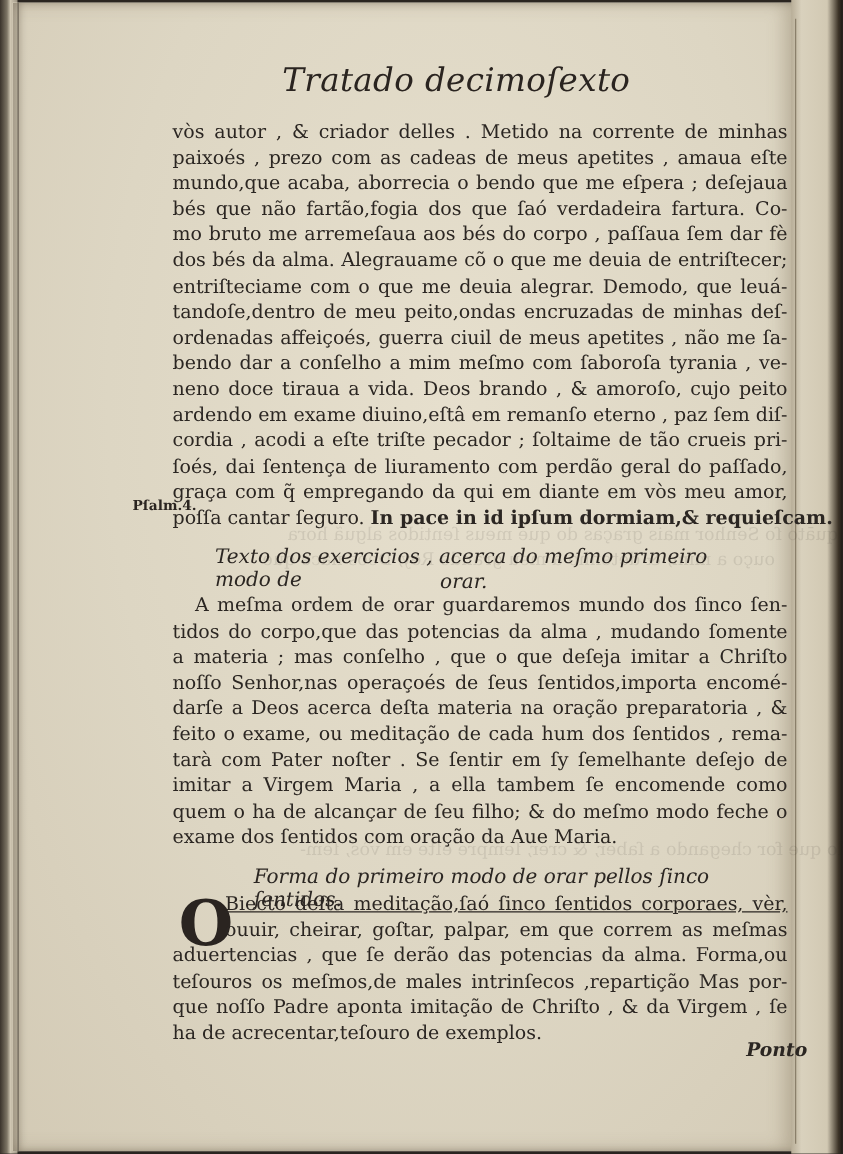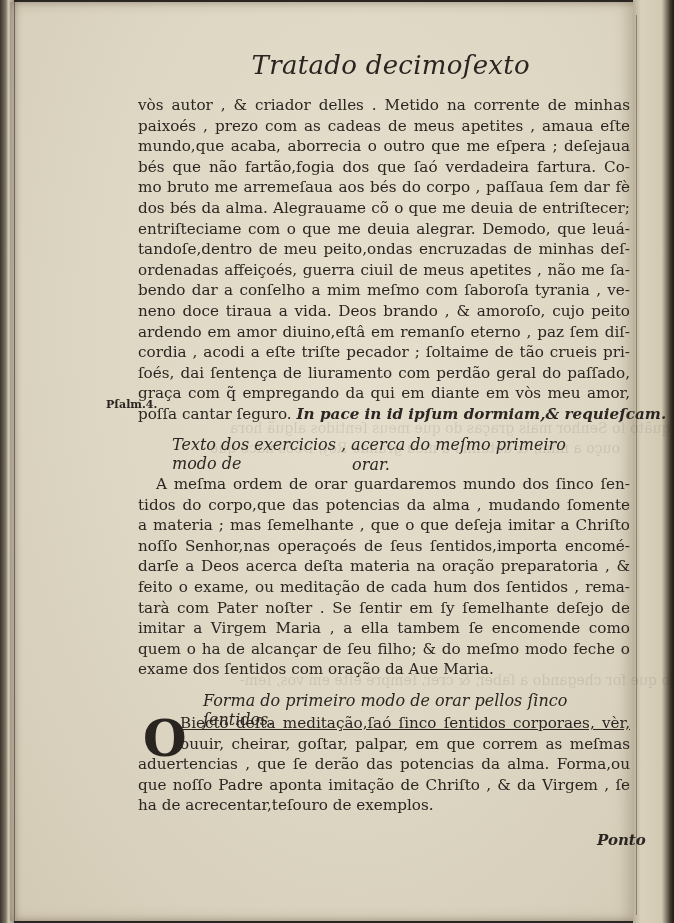--- a/index.html
+++ b/index.html
@@ -26,33 +26,33 @@
   }
   .gutter-crease {
     position:absolute; left:636px; top:15px; width:1px; height:900px; background:#8a7f6a;
   }
   .text {
     font-family:"DejaVu Serif", serif;
     color:#2b2622;
     position:absolute;
   }
   .running-title {
-    left:200px; top:50px; width:330px; text-align:right;
+    left:200px; top:50px; width:330px; text-align:center;
     font-style:italic; font-size:26px; letter-spacing:0.3px; color:#2a2420;
   }
   .body-block {
     left:138px; width:492px;
     font-size:15.2px; line-height:20.6px;
   }
   .line {
     display:block; white-space:nowrap; text-align:justify; text-align-last:justify;
     height:20.6px; overflow:visible;
   }
   .line.last { text-align-last:left; }
-  .italic { font-style:italic; font-weight:bold; }
+  .italic { font-weight:bold; }
   .block1 { top:95px; }
   .margin-note {
     left:62px; top:398px; font-size:11px; font-weight:bold; color:#2a2420;margin-left:44px;
   }
   .heading {
     font-style:italic; font-weight:normal; font-size:16px;
   }
   .heading1 { left:172px; top:435px; width:440px; }
   .heading1b { left:0; top:455px; width:674px; text-align:center; padding-left:68px; box-sizing:border-box; }
   .block2 { top:474px; }
@@ -80,62 +80,63 @@
 
 <div class="bleed" style="left:230px;top:420px;">quāto ſo Senhor mais graças do que meus ſentidos alguã hora</div>
 <div class="bleed" style="left:210px;top:440px;">ouço a mim, &amp; detenho à meu grande Rey, Deos nace que</div>
 <div class="bleed" style="left:240px;top:672px;">do que for chegando a ſaber, &amp; crer, ſempre eſte em vòs, ſem-</div>
 
 <div class="text running-title">Tratado decimoſexto</div>
 
 <div class="text body-block block1">
   <span class="line">vòs autor , &amp; criador delles .  Metido na  corrente  de minhas</span>
   <span class="line">paixoés , prezo com  as cadeas de meus apetites , amaua  eſte</span>
-  <span class="line">mundo,que acaba, aborrecia o outro que  me eſpera ; deſejaua</span>
+  <span class="line">mundo,que acaba, aborrecia o bendo que  me eſpera ; deſejaua</span>
   <span class="line">bés que não fartão,fogia dos que ſaó verdadeira fartura.  Co-</span>
   <span class="line">mo bruto me arremeſaua  aos bés do corpo , paſſaua ſem dar fè</span>
   <span class="line">dos bés da alma. Alegrauame cõ o que me deuia de entriſtecer;</span>
   <span class="line">entriſteciame com o que me deuia alegrar. Demodo, que leuá-</span>
   <span class="line">tandoſe,dentro de meu peito,ondas encruzadas de minhas deſ-</span>
   <span class="line">ordenadas affeiçoés, guerra ciuil de meus apetites , não me ſa-</span>
   <span class="line">bendo dar a conſelho a mim meſmo com ſaboroſa tyrania , ve-</span>
   <span class="line">neno doce tiraua a vida. Deos brando , &amp; amoroſo, cujo peito</span>
-  <span class="line">ardendo em amor diuino,eſtâ em remanſo eterno , paz ſem diſ-</span>
+  <span class="line">ardendo em exame diuino,eſtâ em remanſo eterno , paz ſem diſ-</span>
   <span class="line">cordia , acodi a eſte triſte pecador ; ſoltaime  de tão crueis pri-</span>
   <span class="line">ſoés, dai ſentença de liuramento com  perdão geral do paſſado,</span>
   <span class="line">graça com q̃ empregando da qui  em diante em vòs meu amor,</span>
   <span class="line">
     <span>poſſa cantar ſeguro.</span>
     <span class="italic">In pace in id ipſum dormiam,&amp; requieſcam.</span>
   </span>
 </div>
 
 <div class="text margin-note">Pſalm.4.</div>
 
 <div class="text heading heading1">Texto dos exercicios , acerca do meſmo primeiro modo de</div>
 <div class="text heading heading1b">orar.</div>
 
 <div class="text body-block block2">
   <span class="line" style="padding-left:18px;box-sizing:border-box;">A meſma ordem de orar guardaremos  mundo dos ſinco ſen-</span>
   <span class="line">tidos do corpo,que das potencias da alma , mudando  ſomente</span>
-  <span class="line">a materia ; mas ſemelhante , que o que deſeja imitar a Chriſto</span>
+  <span class="line">a materia ; mas conſelho , que o que deſeja imitar a Chriſto</span>
   <span class="line">noſſo Senhor,nas operaçoés de ſeus ſentidos,importa encomé-</span>
   <span class="line">darſe a Deos acerca  deſta materia na oração preparatoria , &amp;</span>
   <span class="line">feito o exame, ou meditação de cada hum dos ſentidos , rema-</span>
   <span class="line">tarà com  Pater noſter .  Se ſentir em ſy  ſemelhante deſejo de</span>
   <span class="line">imitar a  Virgem  Maria , a ella tambem ſe encomende como</span>
   <span class="line">quem o ha de alcançar de ſeu filho; &amp; do meſmo modo  feche o</span>
   <span class="line last">exame dos ſentidos com oração da Aue Maria.</span>
 </div>
 
 <div class="text heading heading2">Forma do primeiro modo de orar pellos ſinco ſentidos.</div>
 
 <div class="text dropcap">O</div>
 
 <div class="text body-block block3">
   <span class="line" style="padding-left:42px;box-sizing:border-box;text-decoration:underline;">Biecto deſta meditação,ſaó ſinco ſentidos corporaes, vèr,</span>
   <span class="line" style="padding-left:42px;box-sizing:border-box;">ouuir, cheirar, goſtar, palpar, em que correm as meſmas</span>
   <span class="line">aduertencias , que ſe derão das potencias  da alma.  Forma,ou</span>
+  <span class="line">teſouros os meſmos,de males intrinſecos ,repartição  Mas por-</span>
   <span class="line">que noſſo Padre aponta imitação de Chriſto , &amp; da Virgem , ſe</span>
   <span class="line last">ha de acrecentar,teſouro de exemplos.</span>
 </div>
 
 <div class="text catchword">Ponto</div>
 
 </body></html>

